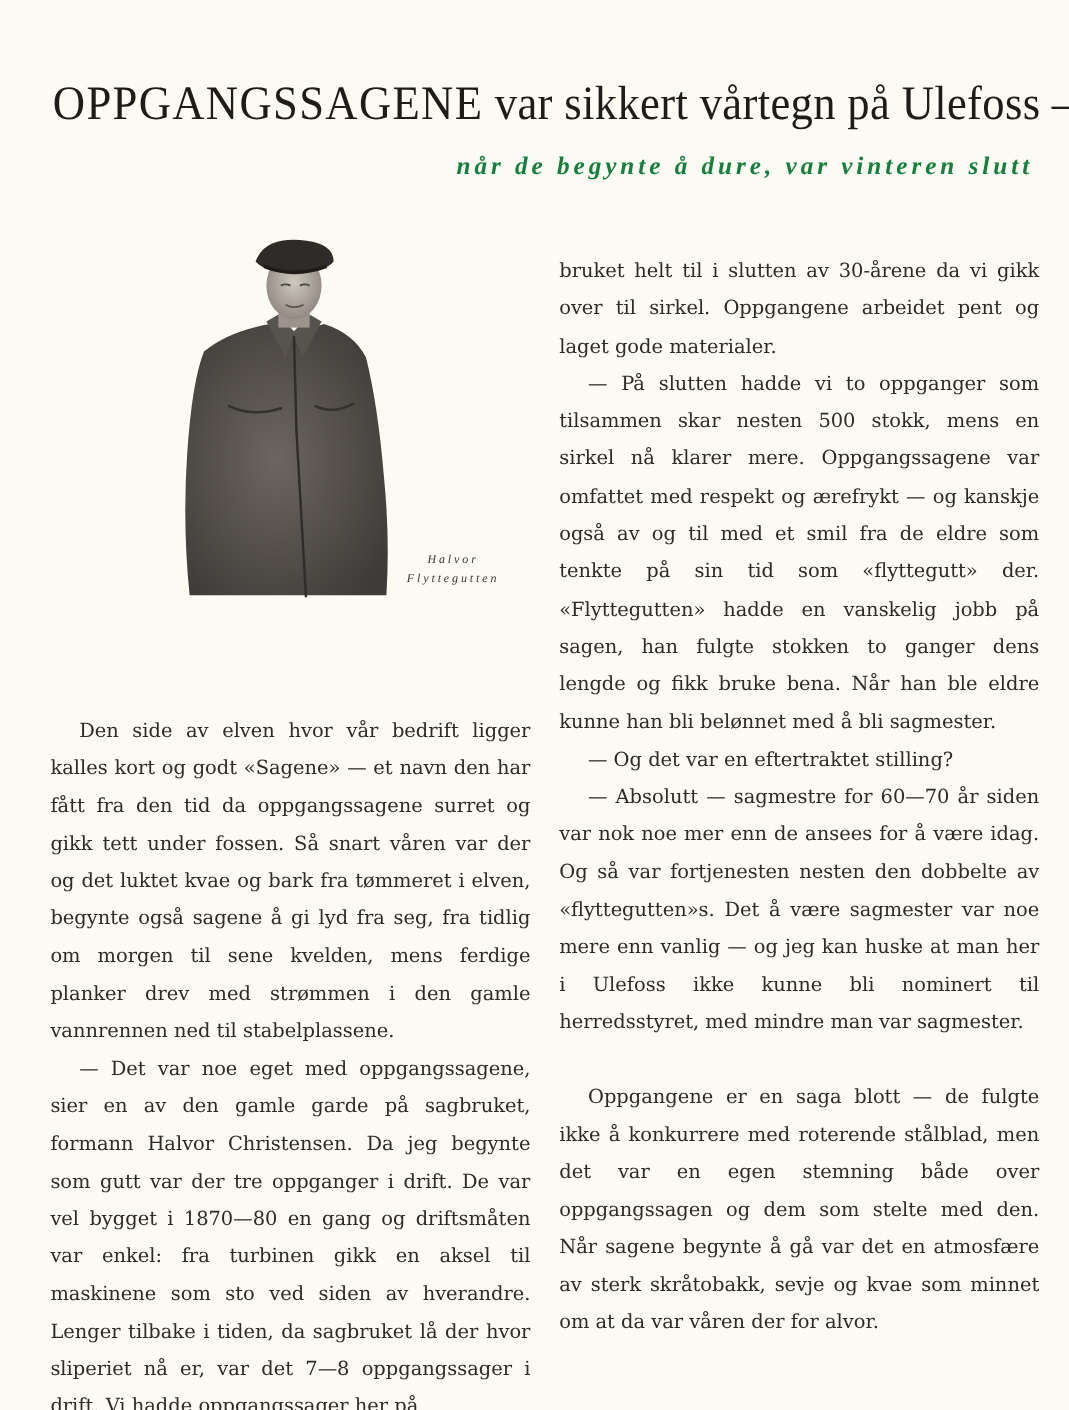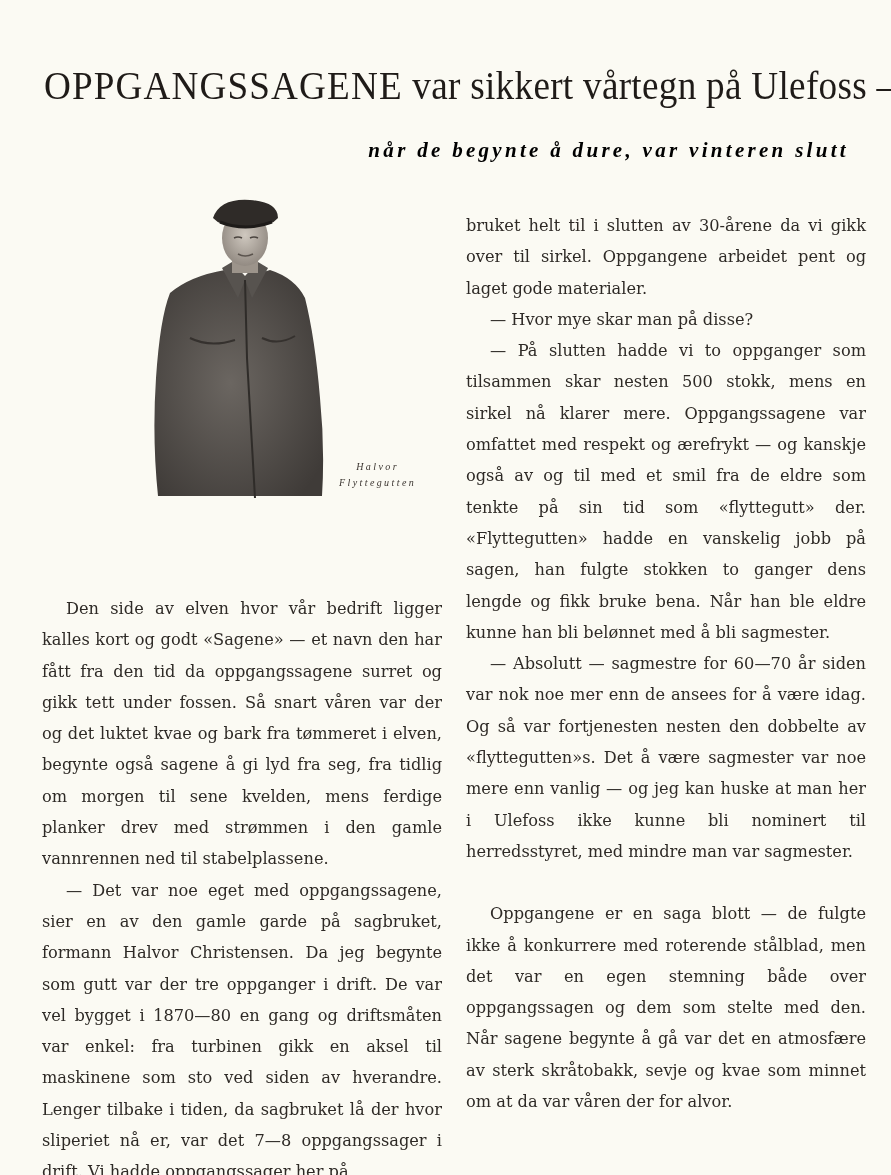--- a/index.html
+++ b/index.html
@@ -13,23 +13,23 @@
   .headline {
     position: absolute; left: 44px; top: 62px;
     margin: 0; font-weight: normal;
     font-family: "Liberation Serif", serif;
     font-size: 40px; letter-spacing: 0.3px; white-space: nowrap; color: #1f1b18;
     transform: scaleX(0.93); transform-origin: left top;
   }
   .headline .caps { letter-spacing: 1.2px; }
   .subhead {
     position: absolute; right: 30px; top: 126px;
-    margin: 12px; font-weight: bold; font-style: italic;
+    margin: 0; font-weight: bold; font-style: italic;
     font-family: "Liberation Serif", serif;
-    font-size: 21px; letter-spacing: 3.3px; white-space: nowrap; color: #000000;
+    font-size: 21px; letter-spacing: 3.3px; white-space: nowrap; color: #15803d;
   }
   .photo {
     position: absolute; left: 150px; top: 198px; width: 190px; height: 300px;
   }
   .photo svg { width: 100%; height: 100%; display: block; }
   .caption {
     position: absolute; left: 339px; top: 459px;
     font-family: "Liberation Serif", serif; font-style: italic;
     font-size: 10px; letter-spacing: 2.4px; line-height: 16px; color: #3b3530; text-align: center;
   }
@@ -91,18 +91,18 @@
   <div>Flyttegutten</div>
 </div>
 
 <div class="col col-left">
   <p>Den side av elven hvor vår bedrift ligger kalles kort og godt «Sagene» — et navn den har fått fra den tid da oppgangssagene surret og gikk tett under fossen. Så snart våren var der og det luktet kvae og bark fra tømmeret i elven, begynte også sagene å gi lyd fra seg, fra tidlig om morgen til sene kvelden, mens ferdige planker drev med strømmen i den gamle vannrennen ned til stabelplassene.</p>
   <p>— Det var noe eget med oppgangssagene, sier en av den gamle garde på sagbruket, formann Halvor Christensen. Da jeg begynte som gutt var der tre oppganger i drift. De var vel bygget i 1870—80 en gang og driftsmåten var enkel: fra turbinen gikk en aksel til maskinene som sto ved siden av hverandre. Lenger tilbake i tiden, da sagbruket lå der hvor sliperiet nå er, var det 7—8 oppgangssager i drift. Vi hadde oppgangssager her på</p>
 </div>
 
 <div class="col col-right">
   <p class="noindent">bruket helt til i slutten av 30-årene da vi gikk over til sirkel. Oppgangene arbeidet pent og laget gode materialer.</p>
-  <p>— Hvor mye skar man på disse?</p>
   <p>— På slutten hadde vi to oppganger som tilsammen skar nesten 500 stokk, mens en sirkel nå klarer mere. Oppgangssagene var omfattet med respekt og ærefrykt — og kanskje også av og til med et smil fra de eldre som tenkte på sin tid som «flyttegutt» der. «Flyttegutten» hadde en vanskelig jobb på sagen, han fulgte stokken to ganger dens lengde og fikk bruke bena. Når han ble eldre kunne han bli belønnet med å bli sagmester.</p>
+  <p>— Og det var en eftertraktet stilling?</p>
   <p>— Absolutt — sagmestre for 60—70 år siden var nok noe mer enn de ansees for å være idag. Og så var fortjenesten nesten den dobbelte av «flyttegutten»s. Det å være sagmester var noe mere enn vanlig — og jeg kan huske at man her i Ulefoss ikke kunne bli nominert til herredsstyret, med mindre man var sagmester.</p>
   <div class="gap"></div>
   <p>Oppgangene er en saga blott — de fulgte ikke å konkurrere med roterende stålblad, men det var en egen stemning både over oppgangssagen og dem som stelte med den. Når sagene begynte å gå var det en atmosfære av sterk skråtobakk, sevje og kvae som minnet om at da var våren der for alvor.</p>
 </div>
 
 </body></html>

